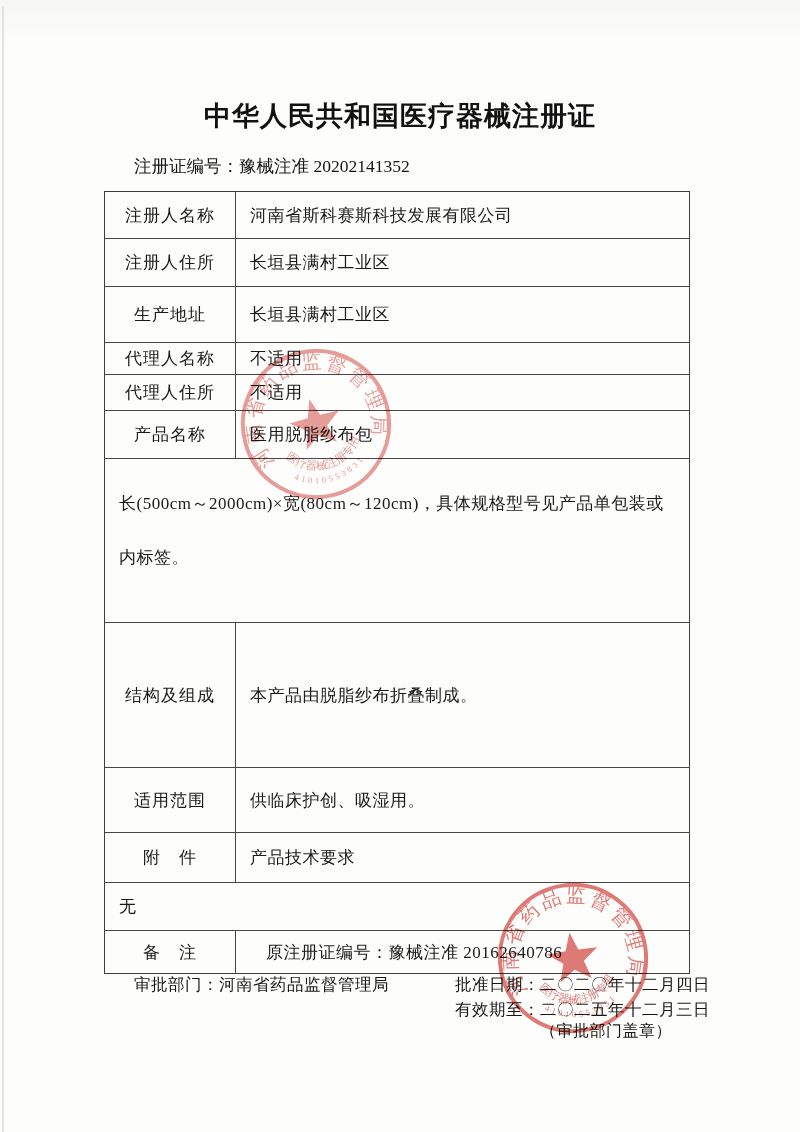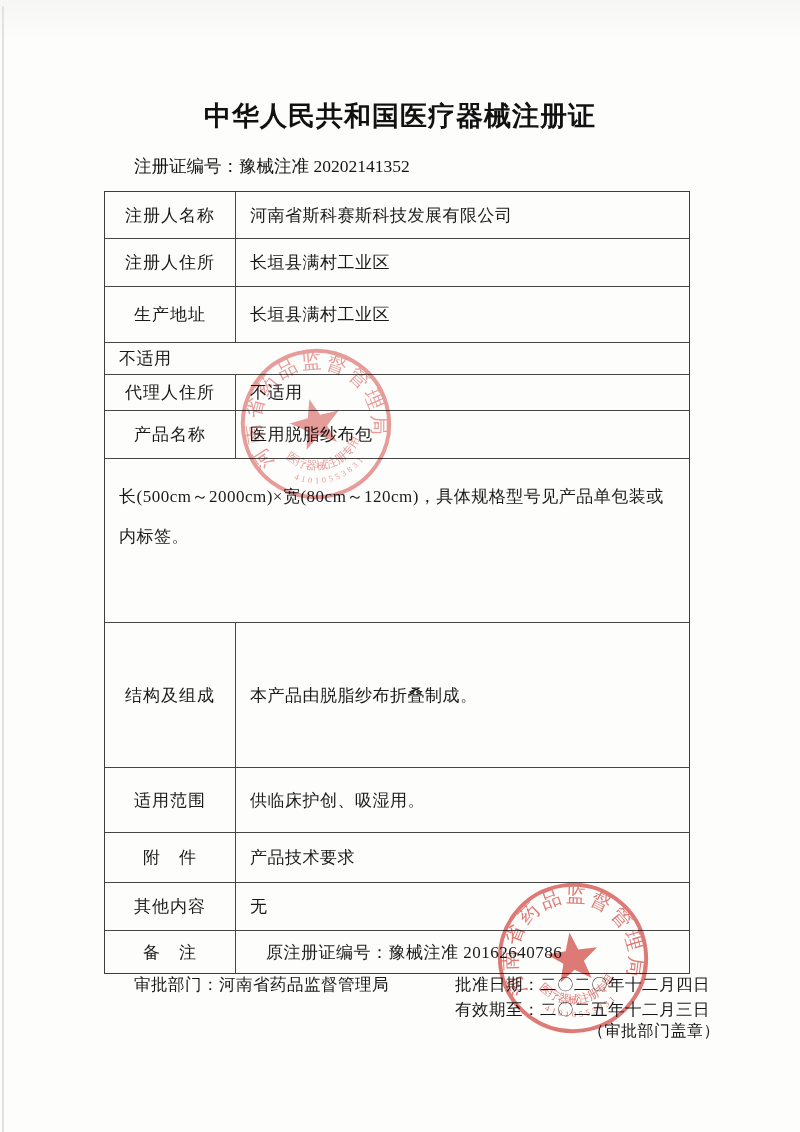--- a/index.html
+++ b/index.html
@@ -29,26 +29,26 @@
     font-size:17px; letter-spacing:1px; color:#1a1a1a;
   }
   .cv {
     flex:1; display:flex; align-items:center;
     padding-left:14px; padding-right:12px;
     font-size:17px; color:#1a1a1a; letter-spacing:0.5px;
   }
   .r1{height:47px} .r2{height:48px} .r3{height:56px} .r4{height:32px}
   .r5{height:36px} .r6{height:48px} .r7{height:164px} .r8{height:145px}
   .r9{height:65px} .r10{height:50px} .r11{height:48px} .r12{height:42px}
-  .r7 .cv { display:block; padding-top:18px; line-height:40px; }
+  .r7 .cv { display:block; padding-top:18px; line-height:54px; }
   .footer-line { position:absolute; font-size:16.5px; color:#161616; letter-spacing:0.5px; }
   .f-dept  { left:134px; top:974px; }
   .f-date  { left:455px; top:974px; }
   .f-valid { left:455px; top:999px;text-align:right; }
-  .f-seal  { left:540px; top:1021px; font-size:16px;margin-left:48px; }
+  .f-seal  { left:540px; top:1021px; font-size:16px; }
   .stamp { position:absolute; mix-blend-mode:multiply; color:#d85550; }
   .stamp svg { width:100%; height:100%; }
   .stamp-upper { left:237px; top:345px; width:158px; height:158px; transform:rotate(-15deg); opacity:0.58; }
   .stamp-lower { left:494px; top:879px; width:158px; height:158px; transform:rotate(-8deg); opacity:0.78; }
 </style>
 </head>
 <body>
 
 <div class="page">
   <div class="scan-edge"></div>
@@ -66,20 +66,21 @@
     </div>
     <div class="row r2">
       <div class="cl">注册人住所</div>
       <div class="cv">长垣县满村工业区</div>
     </div>
     <div class="row r3">
       <div class="cl">生产地址</div>
       <div class="cv">长垣县满村工业区</div>
     </div>
     <div class="row r4">
+      <div class="cl">代理人名称</div>
       <div class="cv">不适用</div>
     </div>
     <div class="row r5">
       <div class="cl">代理人住所</div>
       <div class="cv">不适用</div>
     </div>
     <div class="row r6">
       <div class="cl">产品名称</div>
       <div class="cv">医用脱脂纱布包</div>
     </div>
@@ -92,21 +93,20 @@
     </div>
     <div class="row r9">
       <div class="cl">适用范围</div>
       <div class="cv">供临床护创、吸湿用。</div>
     </div>
     <div class="row r10">
       <div class="cl">附　件</div>
       <div class="cv">产品技术要求</div>
     </div>
     <div class="row r11">
-      <div class="cl">其他内容</div>
       <div class="cv">无</div>
     </div>
     <div class="row r12">
       <div class="cl">备　注</div>
       <div class="cv">原注册证编号：豫械注准 20162640786</div>
     </div>
   </div>
 
   <div class="footer-line f-dept">
     <span>审批部门：</span><span>河南省药品监督管理局</span>

